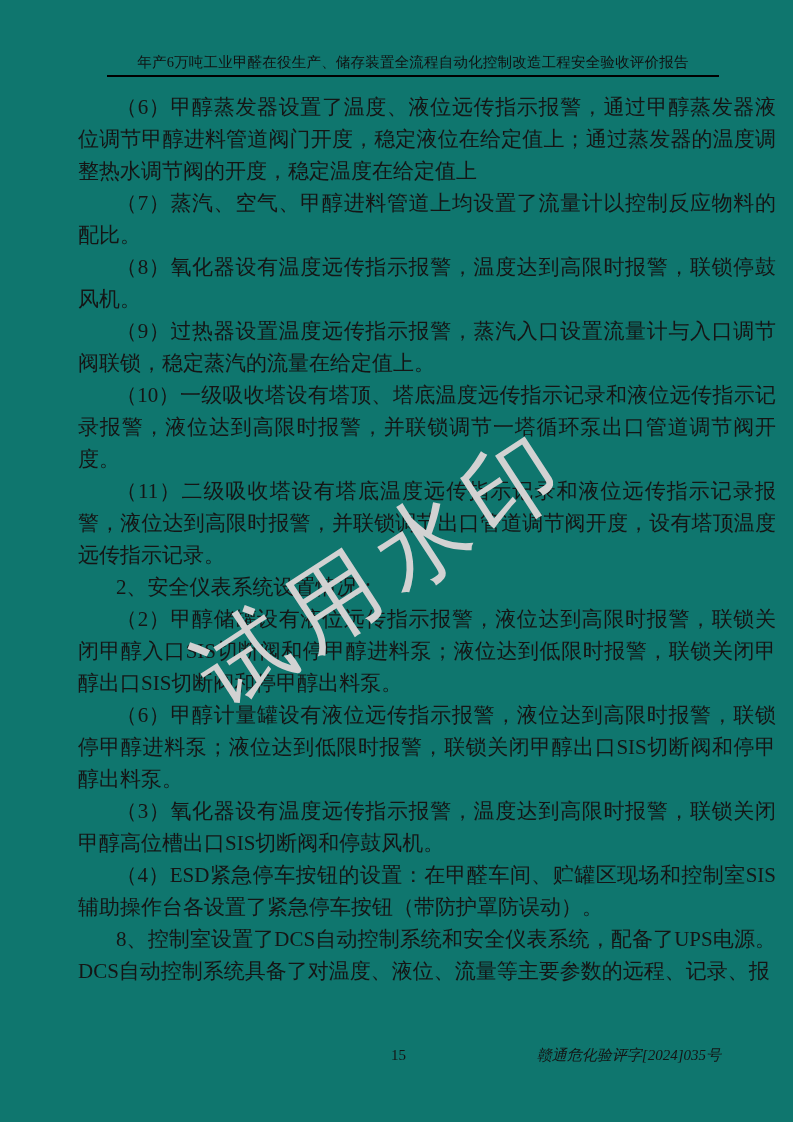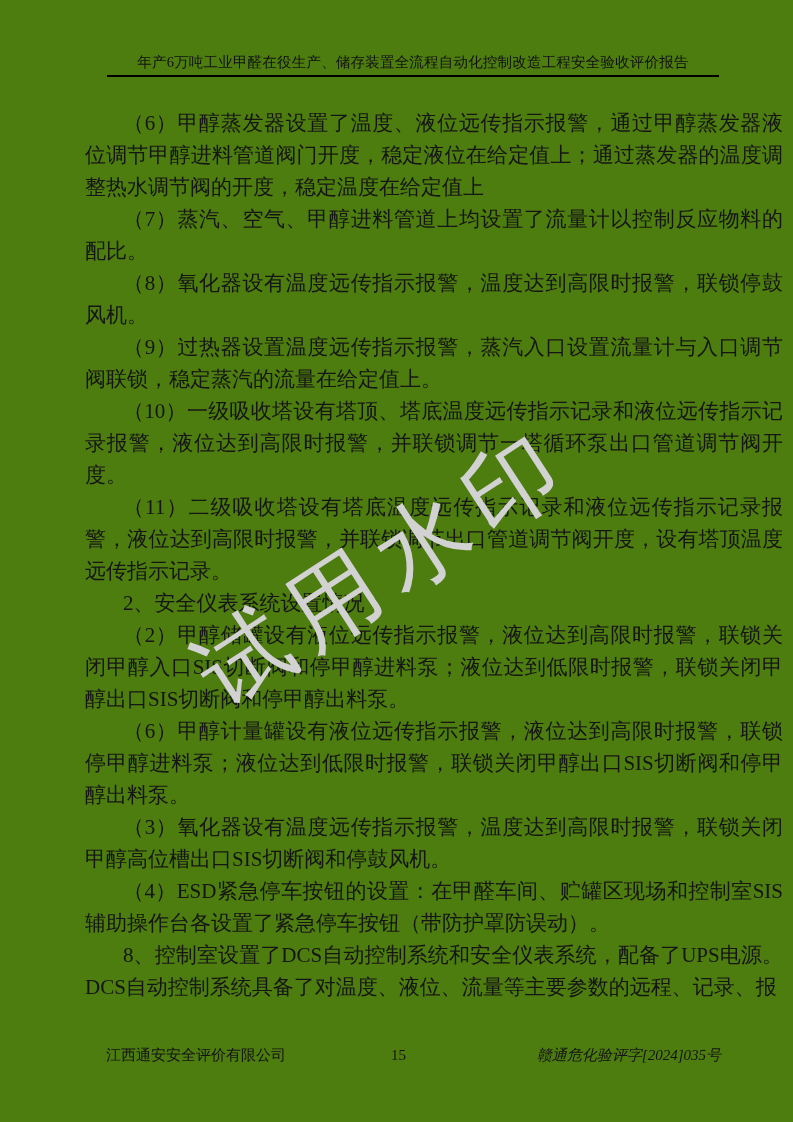--- a/index.html
+++ b/index.html
@@ -4,21 +4,21 @@
 <style>
   html, body {
     margin: 0;
     padding: 0;
     background: #ffffff;
   }
   .page {
     position: relative;
     width: 793px;
     height: 1122px;
-    background: #4d7c0f;
+    background: #0f766e;
     overflow: hidden;
     font-family: "Liberation Serif", "DejaVu Serif", serif;
     color: #1a1a1a;
   }
   
   .header-title {
     position: absolute;
     top: 53px;
     left: 107px;
     width: 612px;
@@ -34,24 +34,23 @@
     top: 75px;
     left: 107px;
     width: 612px;
     height: 2px;
     background: #000000;
   }
   
   .doc-body {
     position: absolute;
     top: 91px;
-    left: 85px;
+    left: 78px;
     width: 698px;
     z-index: 1;
-    margin-top: 16px;
   }
   .doc-body p {
     margin: 0;
     font-size: 21px;
     line-height: 32px;
     text-align: justify;
     text-justify: inter-character;
     text-indent: 38px;
     color: #151515;
     word-break: break-all;
@@ -106,18 +105,17 @@
       <p>（2）甲醇储罐设有液位远传指示报警，液位达到高限时报警，联锁关闭甲醇入口SIS切断阀和停甲醇进料泵；液位达到低限时报警，联锁关闭甲醇出口SIS切断阀和停甲醇出料泵。</p>
       <p>（6）甲醇计量罐设有液位远传指示报警，液位达到高限时报警，联锁停甲醇进料泵；液位达到低限时报警，联锁关闭甲醇出口SIS切断阀和停甲醇出料泵。</p>
       <p>（3）氧化器设有温度远传指示报警，温度达到高限时报警，联锁关闭甲醇高位槽出口SIS切断阀和停鼓风机。</p>
       <p>（4）ESD紧急停车按钮的设置：在甲醛车间、贮罐区现场和控制室SIS辅助操作台各设置了紧急停车按钮（带防护罩防误动）。</p>
       <p>8、控制室设置了DCS自动控制系统和安全仪表系统，配备了UPS电源。DCS自动控制系统具备了对温度、液位、流量等主要参数的远程、记录、报</p>
     </div>
 
   <div class="watermark" style="color: rgb(210, 210, 210);">试用水印</div>
 
   <div class="footer">
-    <span class="footer-company">江西通安安全评价有限公司</span>
     <span class="footer-page">15</span>
     <span class="footer-doc">赣通危化验评字[2024]035号</span>
   </div>
 
 </div>
 
 </body></html>

